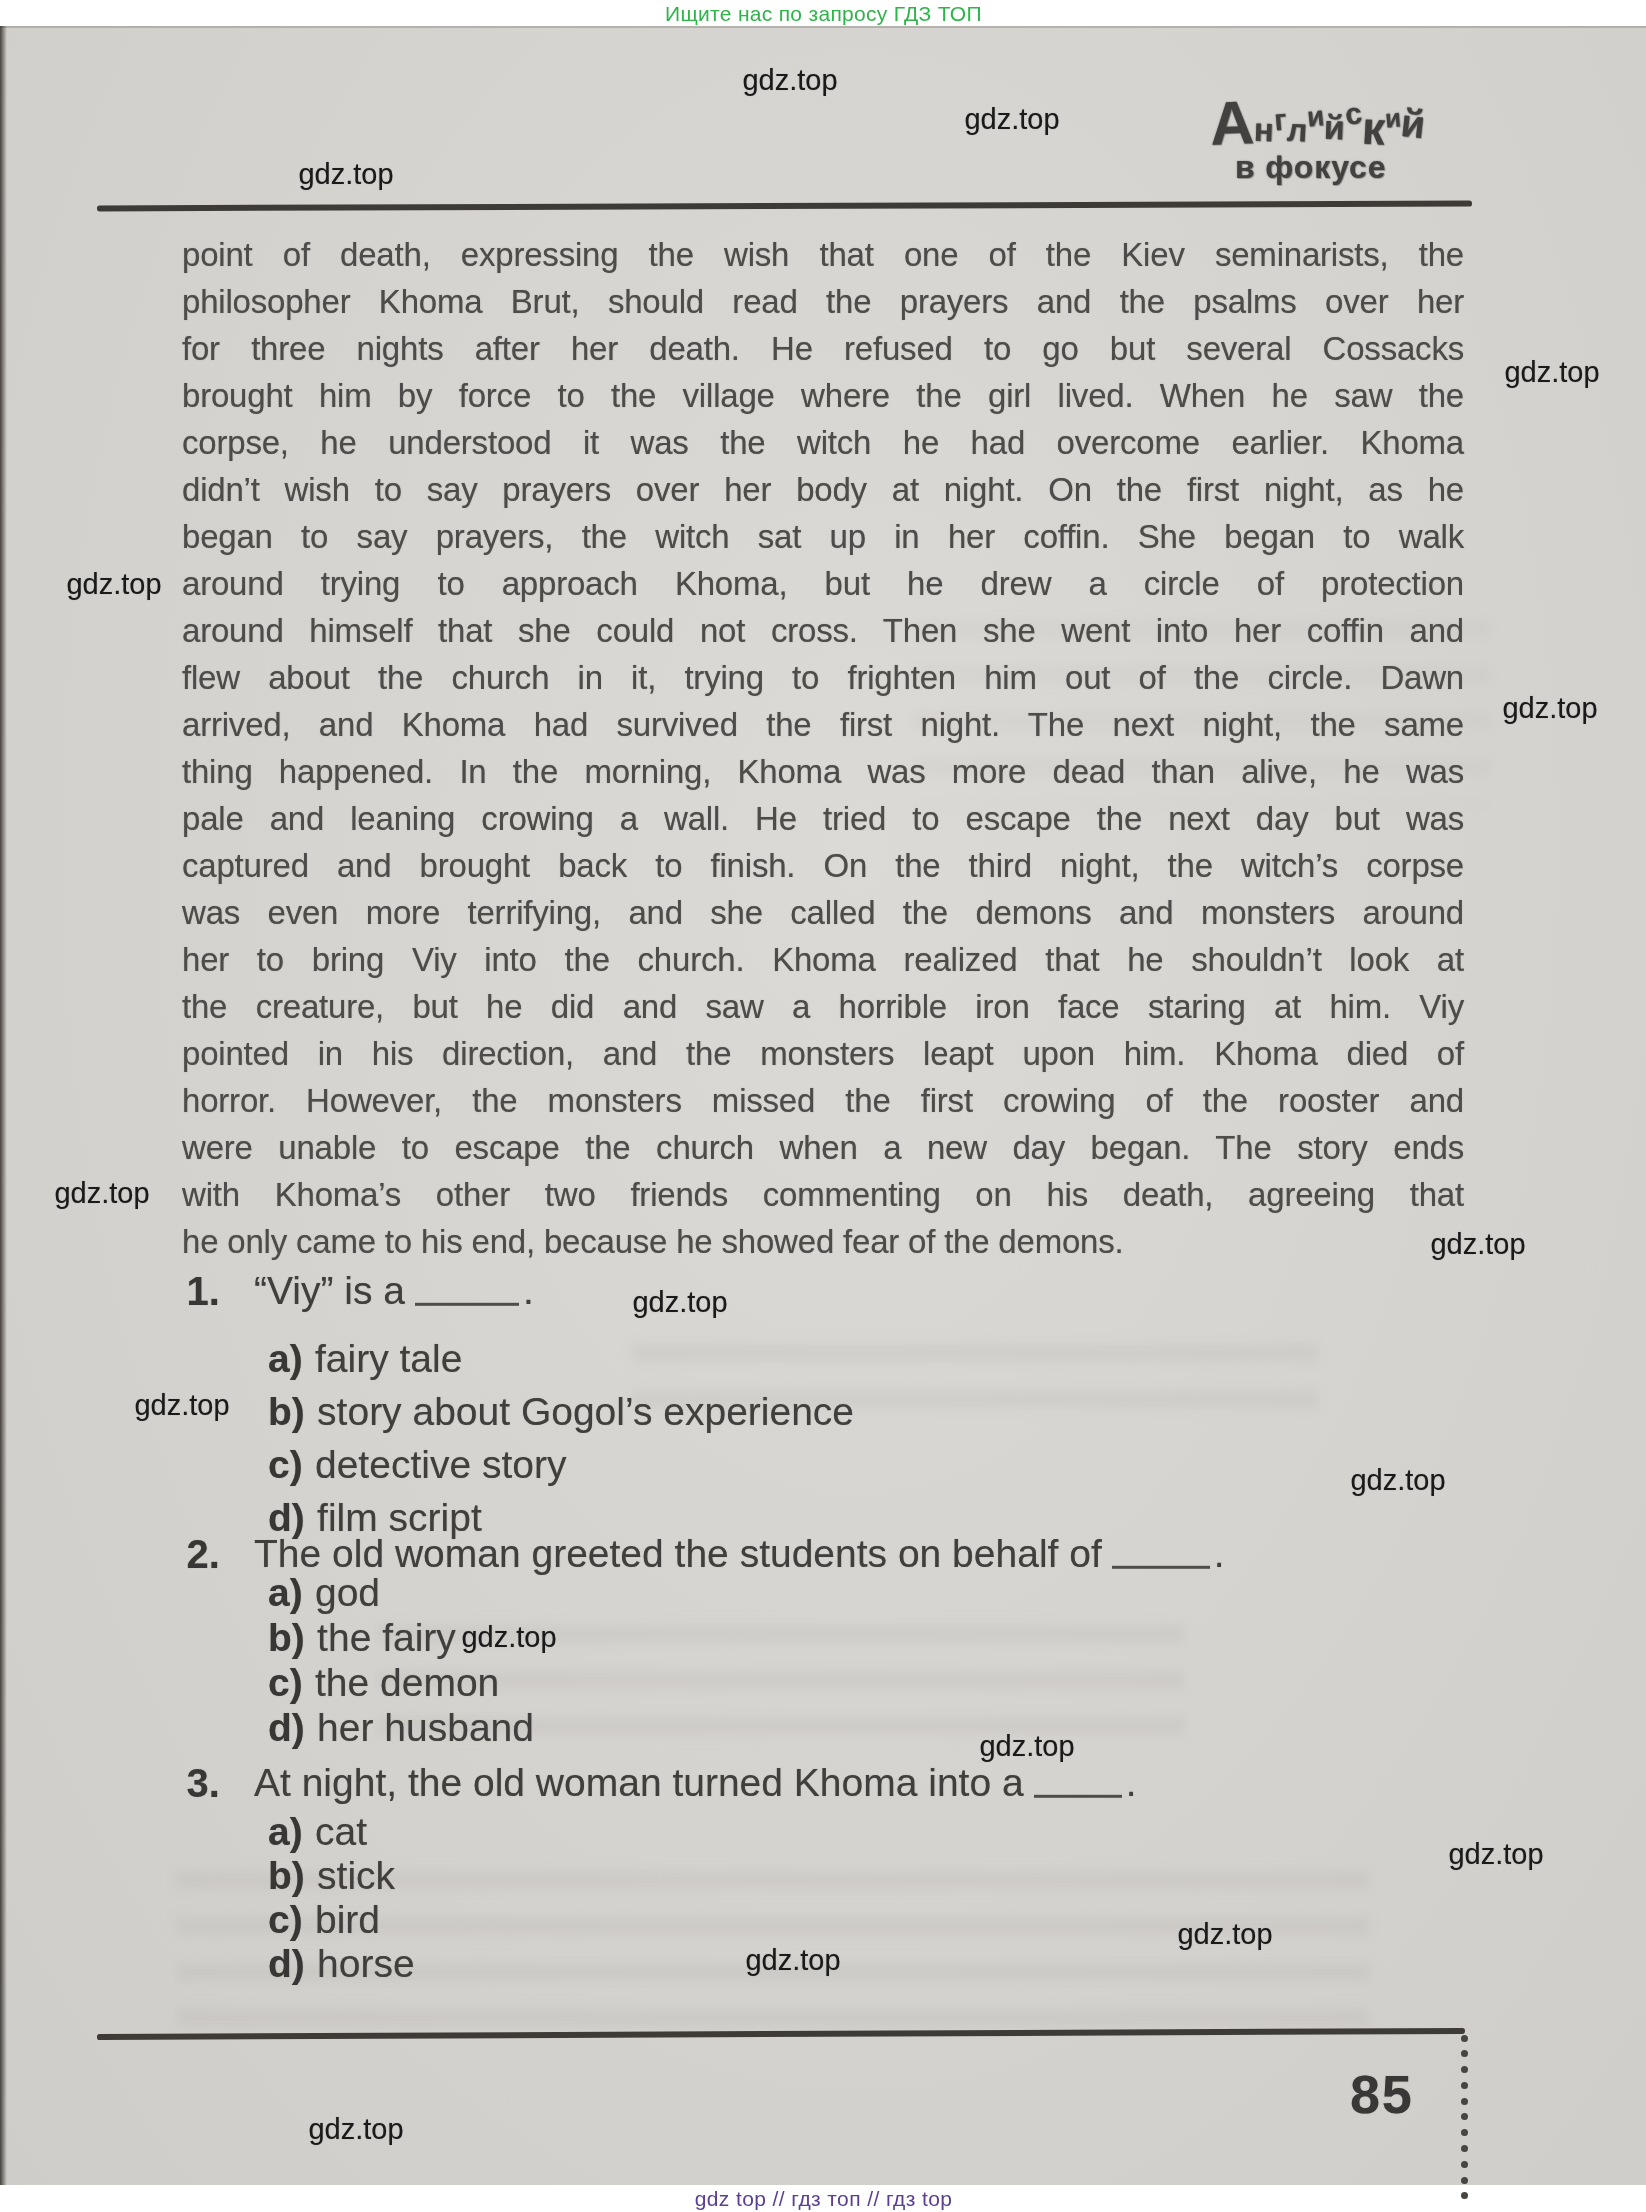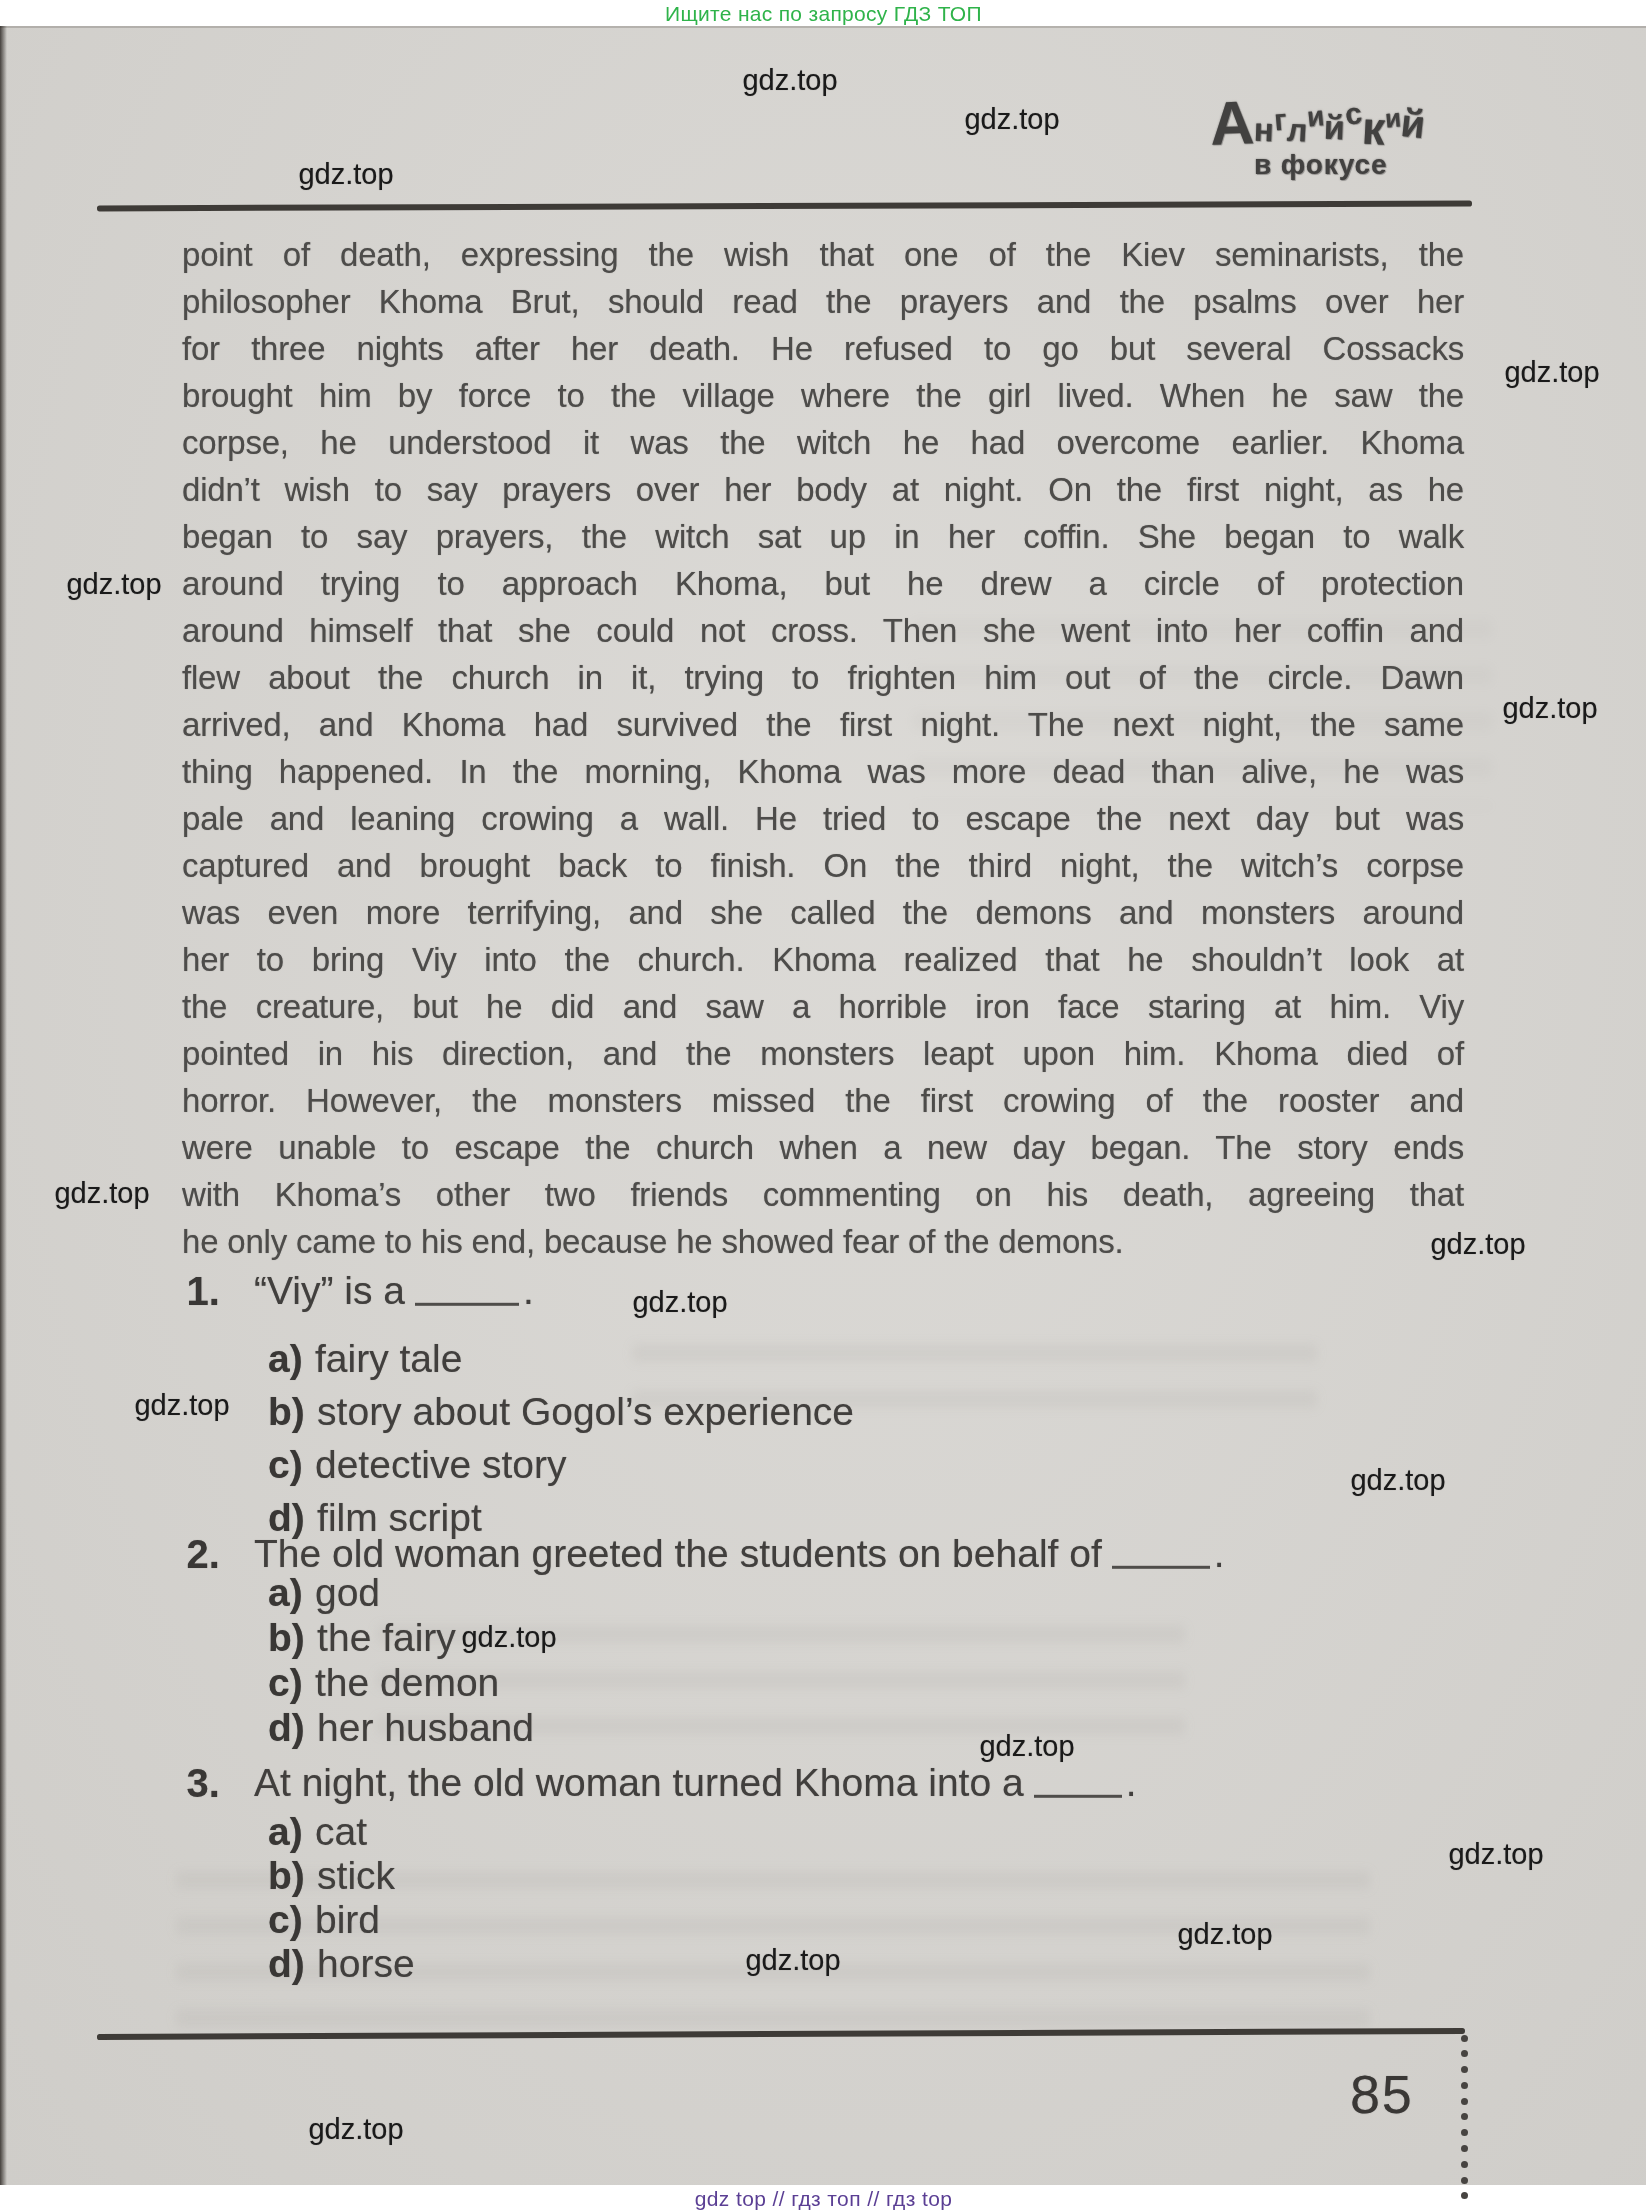--- a/index.html
+++ b/index.html
@@ -24,21 +24,21 @@
   .logo-title span:nth-child(1){font-size:61px;transform:rotate(-2deg);}
   .logo-title span:nth-child(2){font-size:33px;top:-2.6px;transform:rotate(2deg);}
   .logo-title span:nth-child(3){font-size:30px;top:-14px;transform:rotate(-5deg);}
   .logo-title span:nth-child(4){font-size:32px;top:-2.6px;transform:rotate(3deg);}
   .logo-title span:nth-child(5){font-size:28px;top:-17.6px;transform:rotate(-6deg);}
   .logo-title span:nth-child(6){font-size:34px;top:-4.4px;transform:rotate(2deg);}
   .logo-title span:nth-child(7){font-size:30px;top:-19.3px;transform:rotate(-8deg);}
   .logo-title span:nth-child(8){font-size:46px;top:0;transform:rotate(3deg);}
   .logo-title span:nth-child(9){font-size:26px;top:-16.7px;transform:rotate(-5deg);}
   .logo-title span:nth-child(10){font-size:39px;top:-6.1px;transform:rotate(6deg);}
-  .logo-sub{margin-left:44px;margin-top:-8.8px;font-size:28px;font-weight:bold;letter-spacing:0.9px;}
+  .logo-sub{margin-left:25px;margin-top:-8.8px;font-size:32px;font-weight:bold;letter-spacing:0.9px;}
   
   .rule{position:absolute;background:#3e3b37;border-radius:2.6px;}
   .rule-top{left:97px;top:203px;width:1375px;height:6.1px;transform:rotate(-.2deg);}
   .rule-bottom{left:97px;top:2030px;width:1368px;height:6.1px;transform:rotate(-.25deg);}
   
   .passage{position:absolute;left:182px;top:230px;width:1282px;color:#4d4c4a;
            font-size:33px;letter-spacing:-0.2px;
            text-shadow:0 0 0.9px rgba(70,68,66,.5);}
   .pline{height:47px;line-height:47px;white-space:nowrap;text-align:justify;text-align-last:justify;}
   .pline.last{text-align-last:left;}
@@ -61,21 +61,21 @@
   .q2 .opts{top:49px;}
   .opt{white-space:nowrap;}
   .q0 .opt{height:53px;line-height:53px;}
   .q1 .opt{height:45px;line-height:45px;}
   .q2 .opt{height:44px;line-height:44px;}
   .opt b{font-weight:bold;color:#393735;margin-right:12.3px;}
   
   .wm{position:absolute;transform:translate(-50%,-50%);font-size:29px;color:#1a1a1a;
       white-space:nowrap;text-shadow:0 0 0.9px rgba(20,20,20,.4);}
   
-  .page-num{position:absolute;left:1350px;top:2063px;font-size:54px;font-weight:normal;
+  .page-num{position:absolute;left:1350px;top:2063px;font-size:54px;font-weight:bold;
             color:#3a3836;letter-spacing:1.8px;text-shadow:0 0 0.9px rgba(40,40,40,.5);}
   .dots{position:absolute;left:1461px;top:2035px;display:flex;flex-direction:column;gap:8.8px;}
   .dot{width:7px;height:7px;border-radius:50%;background:#474441;}
   
   .smudge{position:absolute;filter:blur(5.3px);opacity:.55;pointer-events:none;
       background:repeating-linear-gradient(180deg, rgba(152,149,144,0) 0 14px,
                  rgba(152,149,144,.22) 14px 32px, rgba(152,149,144,0) 32px 46px);}
   .s1{left:632px;top:1330px;width:685px;height:105px;}
   .s2{left:377px;top:1611px;width:808px;height:140px;}
   .s3{left:176px;top:1857px;width:1194px;height:171px;}

